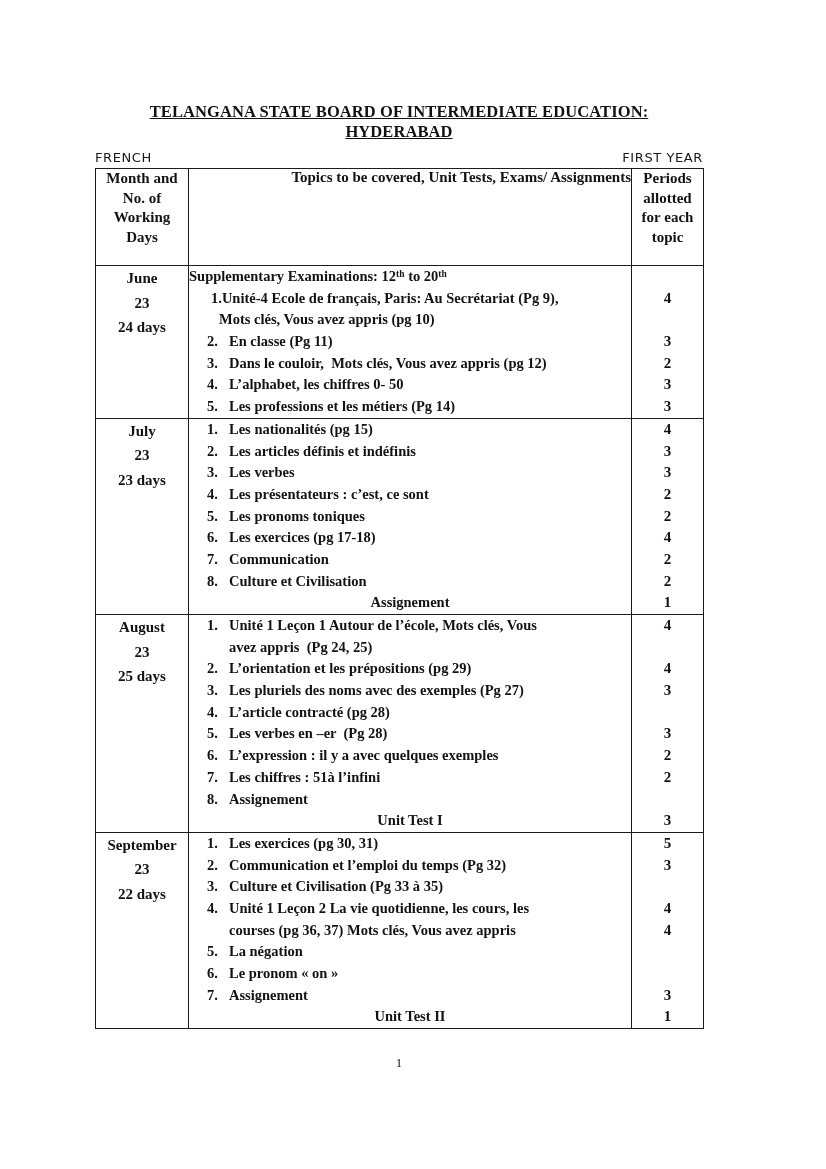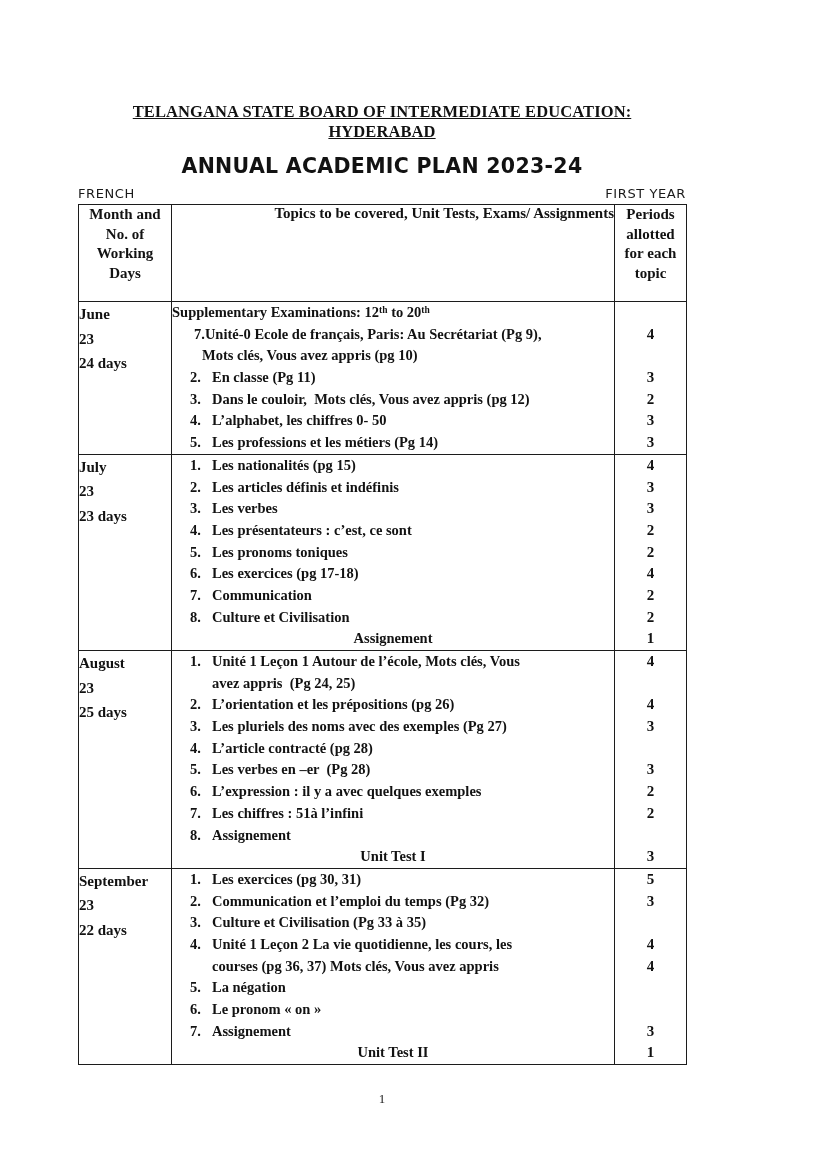--- a/index.html
+++ b/index.html
@@ -1,20 +1,20 @@
 <!DOCTYPE html>
 <html><head>
 <meta charset="utf-8">
 <style>
   html,body { margin:0; padding:0; background:#ffffff; }
   .page {
     position:relative; width:826px; height:1169px; background:#ffffff;
     font-family:"Liberation Serif", serif; color:#121212; overflow:hidden;
   }
-  .content { position:absolute; left:78px; top:0; width:608px; }
+  .content { position:absolute; left:95px; top:0; width:608px; }
 
   .board-title {
     margin-top:102px; text-align:center;
     font-size:16.5px; font-weight:bold; letter-spacing:0.1px;
     text-decoration:underline;
     font-family:"Liberation Serif", serif;
   }
   .plan-title {
     margin-top:12px; text-align:center;
     font-family:"DejaVu Sans", sans-serif;
@@ -34,21 +34,21 @@
   table.plan th, table.plan td {
     border:1.6px solid #1c1c1c; padding:0; vertical-align:top;
     font-weight:bold; color:#121212;
   }
   thead th { height:96px; font-size:15px; }
   .h-month   { vertical-align:top; padding-top:3px; line-height:19.5px; text-align:center; }
   .h-topics  { vertical-align:middle; text-align:right;margin-top:7px; }
   .h-periods { vertical-align:top; padding-top:3px; line-height:19.5px; }
 
   td.c-month {
-    text-align:left; font-size:15px; line-height:24.5px; padding-top:2px;
+    text-align:center; font-size:15px; line-height:24.5px; padding-top:2px;
   }
   td.c-topics { padding:2px 4px; font-size:14.5px; }
   td.c-periods { font-size:15px; text-align:center; padding-top:2px; }
 
   .tline, .pline { line-height:21.7px; height:21.7px; white-space:pre; overflow:visible; }
   .tline .num { display:inline-block; margin-left:18px; width:22px; white-space:pre; }
   .tline.lead  { padding-left:22px; }
   .tline.lead2 { padding-left:30px; }
   .tline.cont  { padding-left:40px; }
   .tline.center { text-align:center; }
@@ -60,21 +60,20 @@
   }
 </style>
 </head>
 <body>
 
 <div class="page">
   <div class="content">
 
     <div class="board-title">TELANGANA STATE BOARD OF INTERMEDIATE EDUCATION: HYDERABAD</div>
 
-    <div class="plan-title">ANNUAL ACADEMIC PLAN 2023-24</div>
 
     <div class="subheader">
       <span>FRENCH</span>
       <span>FIRST YEAR</span>
     </div>
 
     <table class="plan">
       <colgroup>
         <col style="width:93px">
         <col style="width:443px">
@@ -89,21 +88,21 @@
       </thead>
       <tbody id="plan-body">
           <tr>
             <td class="c-month">
               <div class="mline">June</div>
               <div class="mline">23</div>
               <div class="mline">24 days</div>
             </td>
             <td class="c-topics">
               <div class="tline"><span>Supplementary Examinations: 12</span><span class="sup">th</span><span> to 20</span><span class="sup">th</span></div>
-              <div class="tline lead"><span>7.Unité-0 Ecole de français, Paris: Au Secrétariat (Pg 9),</span></div>
+              <div class="tline lead"><span>1.Unité-4 Ecole de français, Paris: Au Secrétariat (Pg 9),</span></div>
               <div class="tline lead2"><span>Mots clés, Vous avez appris (pg 10)</span></div>
               <div class="tline"><span class="num">2.</span><span>En classe (Pg 11)</span></div>
               <div class="tline"><span class="num">3.</span><span>Dans le couloir,  Mots clés, Vous avez appris (pg 12)</span></div>
               <div class="tline"><span class="num">4.</span><span>L’alphabet, les chiffres 0- 50</span></div>
               <div class="tline"><span class="num">5.</span><span>Les professions et les métiers (Pg 14)</span></div>
             </td>
             <td class="c-periods">
               <div class="pline">&nbsp;</div>
               <div class="pline">4</div>
               <div class="pline">&nbsp;</div>
@@ -144,21 +143,21 @@
           </tr>
           <tr>
             <td class="c-month">
               <div class="mline">August</div>
               <div class="mline">23</div>
               <div class="mline">25 days</div>
             </td>
             <td class="c-topics">
               <div class="tline"><span class="num">1.</span><span>Unité 1 Leçon 1 Autour de l’école, Mots clés, Vous</span></div>
               <div class="tline cont"><span>avez appris  (Pg 24, 25)</span></div>
-              <div class="tline"><span class="num">2.</span><span>L’orientation et les prépositions (pg 26)</span></div>
+              <div class="tline"><span class="num">2.</span><span>L’orientation et les prépositions (pg 29)</span></div>
               <div class="tline"><span class="num">3.</span><span>Les pluriels des noms avec des exemples (Pg 27)</span></div>
               <div class="tline"><span class="num">4.</span><span>L’article contracté (pg 28)</span></div>
               <div class="tline"><span class="num">5.</span><span>Les verbes en –er  (Pg 28)</span></div>
               <div class="tline"><span class="num">6.</span><span>L’expression : il y a avec quelques exemples</span></div>
               <div class="tline"><span class="num">7.</span><span>Les chiffres : 51à l’infini</span></div>
               <div class="tline"><span class="num">8.</span><span>Assignement</span></div>
               <div class="tline center"><span>Unit Test I</span></div>
             </td>
             <td class="c-periods">
               <div class="pline">4</div>

